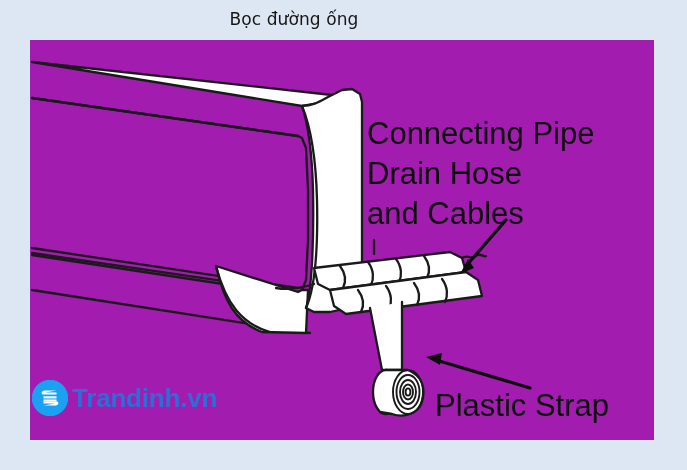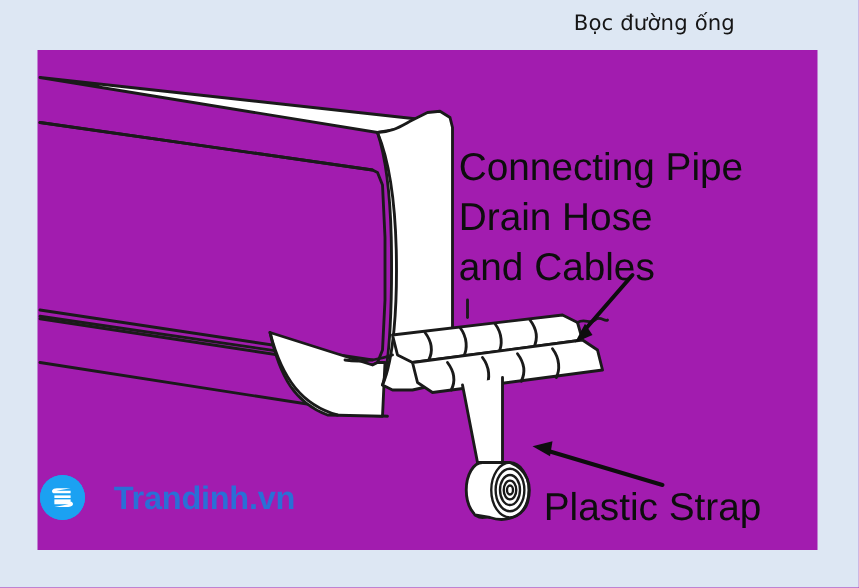--- a/index.html
+++ b/index.html
@@ -18,21 +18,21 @@
     position: absolute;
     left: 0; top: 0;
     width: 687px;
     height: 470px;
   }
   .figure-title {
     position: absolute;
     left: 0;
     top: 8px;
     width: 588px;
-    text-align: right;
+    text-align: center;
     font-size: 17px;
     color: #161616;
     font-family: "DejaVu Sans", sans-serif;
     letter-spacing: 0.1px;
     line-height: 22px;
     user-select: none;
   }
   .canvas-panel {
     position: absolute;
     left: 30px;
@@ -48,21 +48,21 @@
     font-family: "Liberation Sans", sans-serif;
     font-size: 31px;
     fill: #0d0d0d;
   }
   .brand-wrap {
     position: absolute;
     left: 32px;
     top: 380px;
     display: flex;
     align-items: center;
-    gap: 23px;
+    gap: 4px;
   }
   .brand-mark {
     width: 36px;
     height: 36px;
     border-radius: 50%;
     background: #1ba1f2;
     position: relative;
     flex: none;
   }
   .brand-name {

